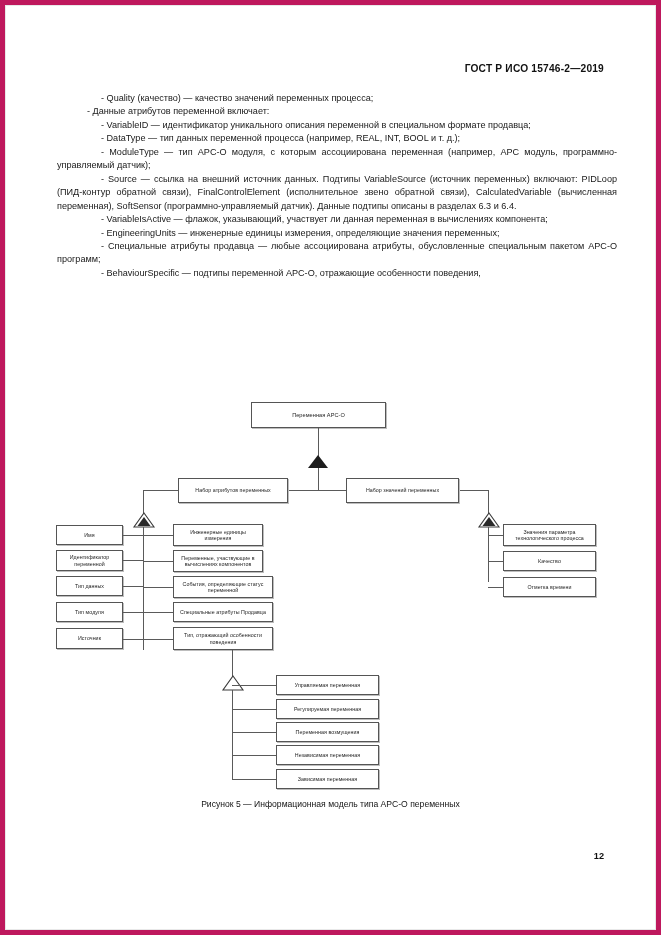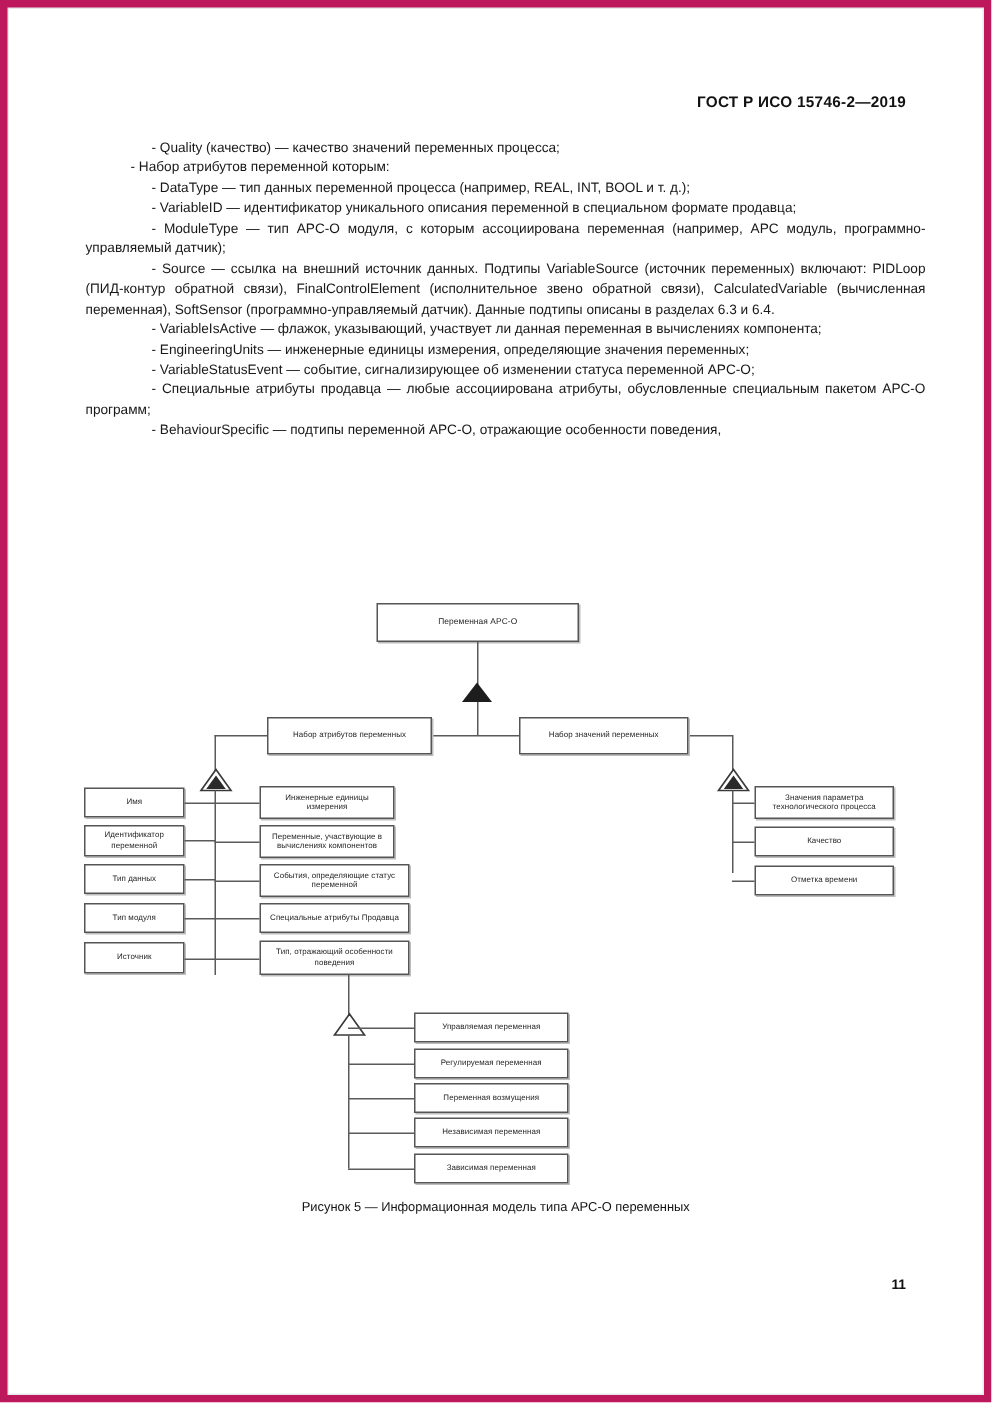--- a/index.html
+++ b/index.html
@@ -118,28 +118,27 @@
 </head>
 <body>
 
 <div class="page">
   <div class="sheet">
 
     <div class="header">ГОСТ Р ИСО 15746-2—2019</div>
 
     <div class="body-text">
       <p class="ind2">- Quality (качество) — качество значений переменных процесса;</p>
-      <p class="ind1">- Набор атрибутов переменной которым:</p>
+      <p class="ind1">- Данные атрибутов переменной включает:</p>
+      <p class="ind2">- VariableID — идентификатор уникального описания переменной в специальном формате продавца;</p>
       <p class="ind2">- DataType — тип данных переменной процесса (например, REAL, INT, BOOL и т. д.);</p>
-      <p class="ind2">- VariableID — идентификатор уникального описания переменной в специальном формате продавца;</p>
       <p class="ind2">- ModuleType — тип APC-O модуля, с которым ассоциирована переменная (например, APC модуль, программно-управляемый датчик);</p>
       <p class="ind2">- Source — ссылка на внешний источник данных. Подтипы VariableSource (источник переменных) включают: PIDLoop (ПИД-контур обратной связи), FinalControlElement (исполнительное звено обратной связи), CalculatedVariable (вычисленная переменная), SoftSensor (программно-управляемый датчик). Данные подтипы описаны в разделах 6.3 и 6.4.</p>
       <p class="ind2">- VariableIsActive — флажок, указывающий, участвует ли данная переменная в вычислениях компонента;</p>
       <p class="ind2">- EngineeringUnits — инженерные единицы измерения, определяющие значения переменных;</p>
-      <p class="ind2">- VariableStatusEvent — событие, сигнализирующее об изменении статуса переменной APC-O;</p>
       <p class="ind2">- Специальные атрибуты продавца — любые ассоциирована атрибуты, обусловленные специальным пакетом APC-O программ;</p>
       <p class="ind2">- BehaviourSpecific — подтипы переменной APC-O, отражающие особенности поведения,</p>
     </div>
 
     <div class="figure">
 
       <div class="node root" style="left:205px; top:4px; width:135px; height:26px;">Переменная APC-O</div>
 
       <div class="conn v" style="left:272px; top:30px; height:30px;"></div>
       <div class="tri tri-solid" style="left:262px; top:57px;"></div>
@@ -221,16 +220,16 @@
 
       <div class="node" style="left:230px; top:347px; width:103px; height:20px;">Независимая переменная</div>
       <div class="conn h" style="left:186px; top:357px; width:44px;"></div>
 
       <div class="node" style="left:230px; top:371px; width:103px; height:20px;">Зависимая переменная</div>
       <div class="conn h" style="left:186px; top:381px; width:44px;"></div>
 
     </div>
 
     <div class="caption">Рисунок 5 — Информационная модель типа APC-O переменных</div>
-    <div class="pagenum">11</div>
+    <div class="pagenum">12</div>
 
   </div>
 </div>
 
 </body></html>

